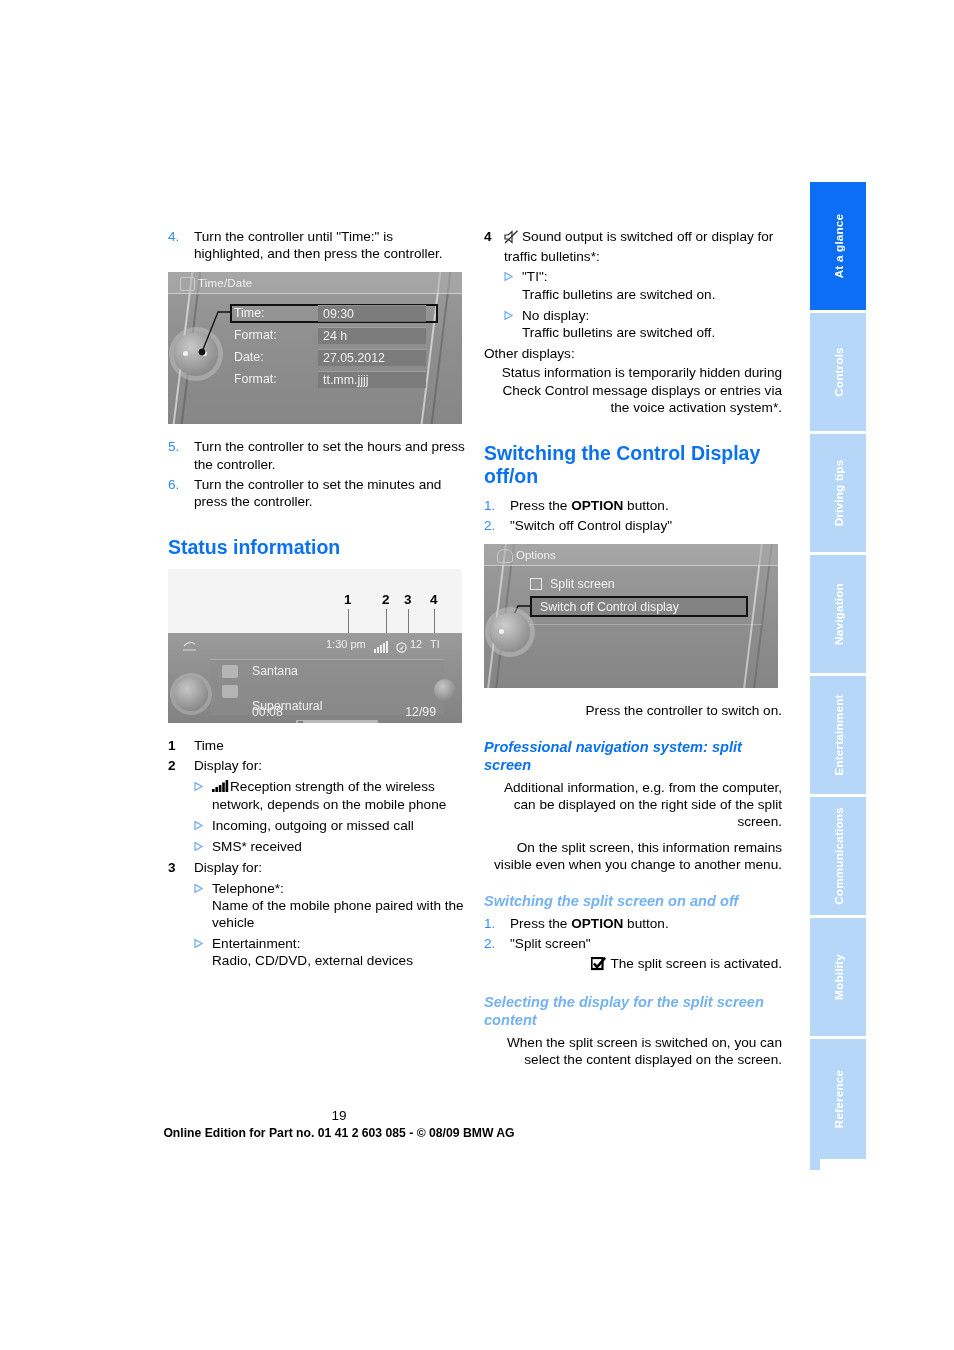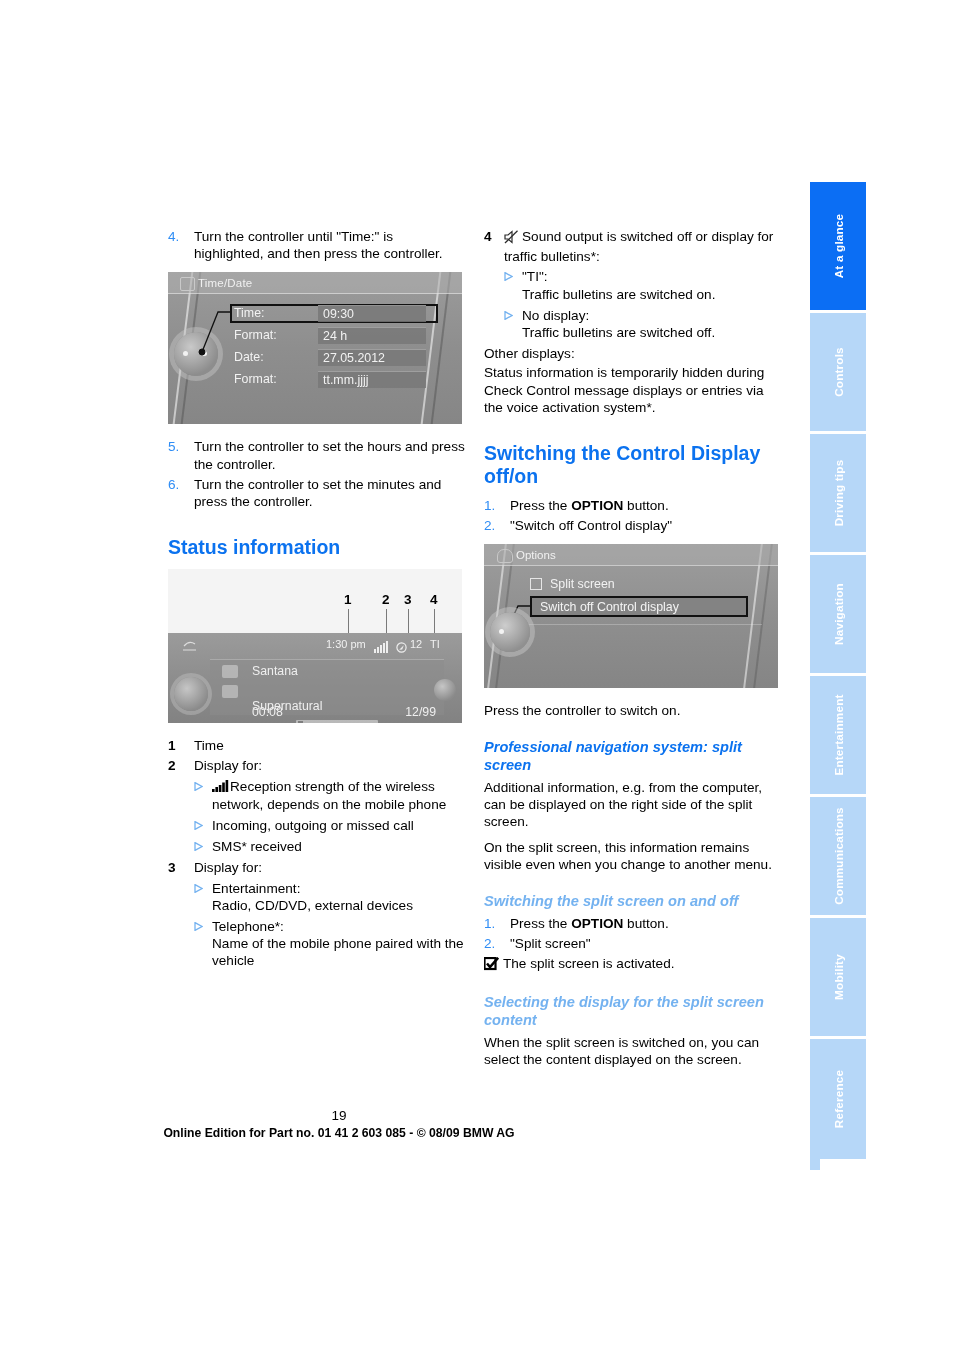--- a/index.html
+++ b/index.html
@@ -77,21 +77,21 @@
     color: #0b72ef;
     font-size: 14.6px;
     line-height: 18px;
     font-weight: bold;
     margin: 18px 0 5px 0;
     font-style: italic;
   }
   h3.sub.light {
     color: #74b2f0;
   }
-  p.body { margin: 0 0 9px 0; }
+  p.body { margin: 0 0 9px 0; text-align: right; }
   p.tight { margin: 0 0 2px 0; }
 
   .bold { font-weight: bold; }
 
   
   .figure {
     position: relative;
     width: 294px;
     margin: 10px 0 14px 0;
     background: #ffffff;
@@ -515,31 +515,31 @@
       <span class="num black">3</span>
       <span class="txt">Display for:</span>
     </div>
     <ul class="trilist">
       <li class="triitem">
         <span class="tri">
           <svg width="9" height="9" viewBox="0 0 9 9">
               <path d="M1 0.6 L8 4.5 L1 8.4 Z" fill="none" stroke="#74b2f0" stroke-width="1.3"></path>
             </svg>
         </span>
-        <span class="txt" style="white-space:pre-line">Entertainment:
-Radio, CD/DVD, external devices</span>
+        <span class="txt" style="white-space:pre-line">Telephone*:
+Name of the mobile phone paired with the vehicle</span>
       </li>
       <li class="triitem">
         <span class="tri">
           <svg width="9" height="9" viewBox="0 0 9 9">
               <path d="M1 0.6 L8 4.5 L1 8.4 Z" fill="none" stroke="#74b2f0" stroke-width="1.3"></path>
             </svg>
         </span>
-        <span class="txt" style="white-space:pre-line">Telephone*:
-Name of the mobile phone paired with the vehicle</span>
+        <span class="txt" style="white-space:pre-line">Entertainment:
+Radio, CD/DVD, external devices</span>
       </li>
     </ul>
   </div>
 
   <div class="col" id="col-right">
 
     <div class="numitem">
       <span class="num black" style="width:20px;flex:0 0 20px">4</span>
       <span class="txt"><span class="mute-icon"><svg width="15" height="14" viewBox="0 0 15 14">
               <path d="M1 5 h3 L8 1.5 v11 L4 9 H1 Z" fill="none" stroke="#2b2b2b" stroke-width="1.2"></path>

